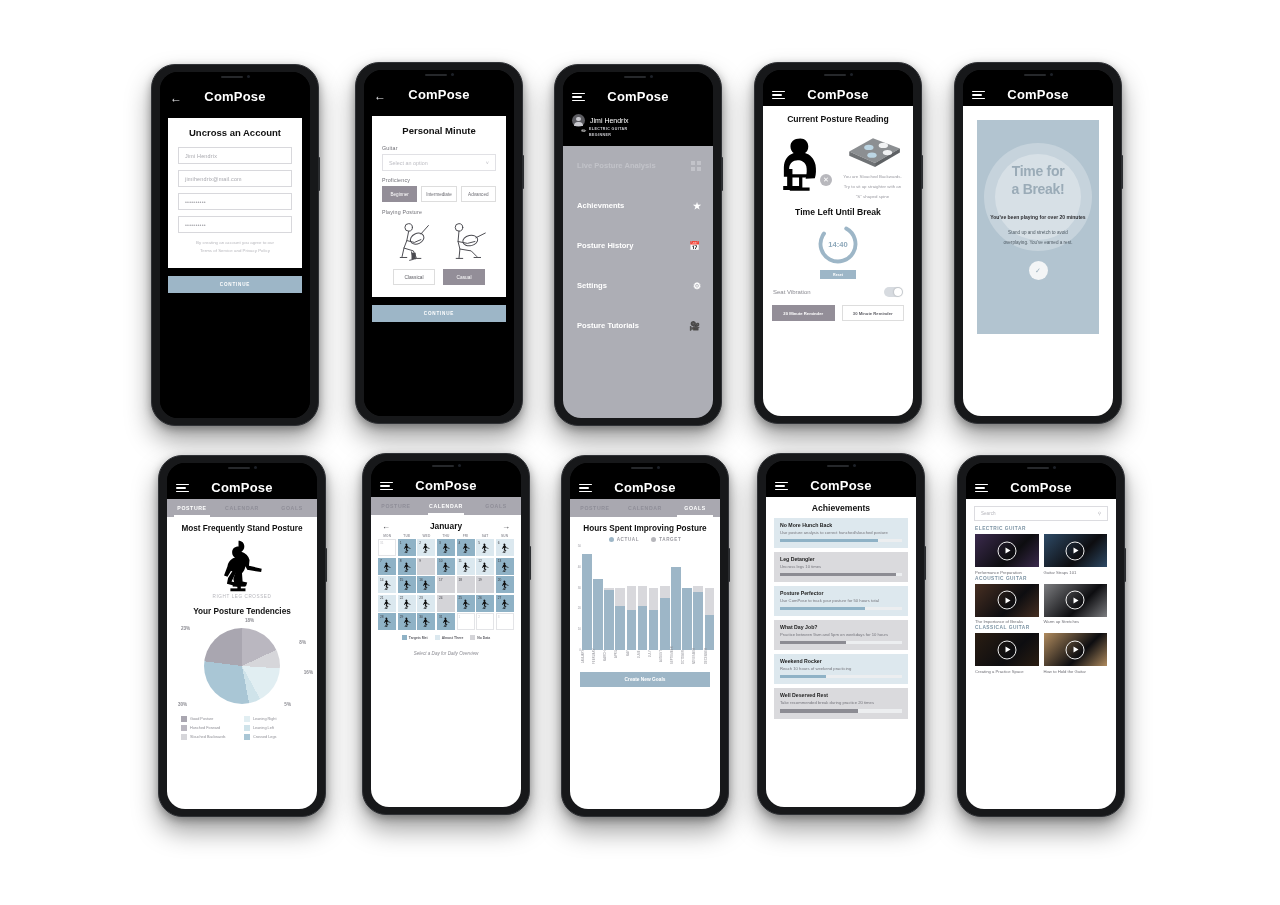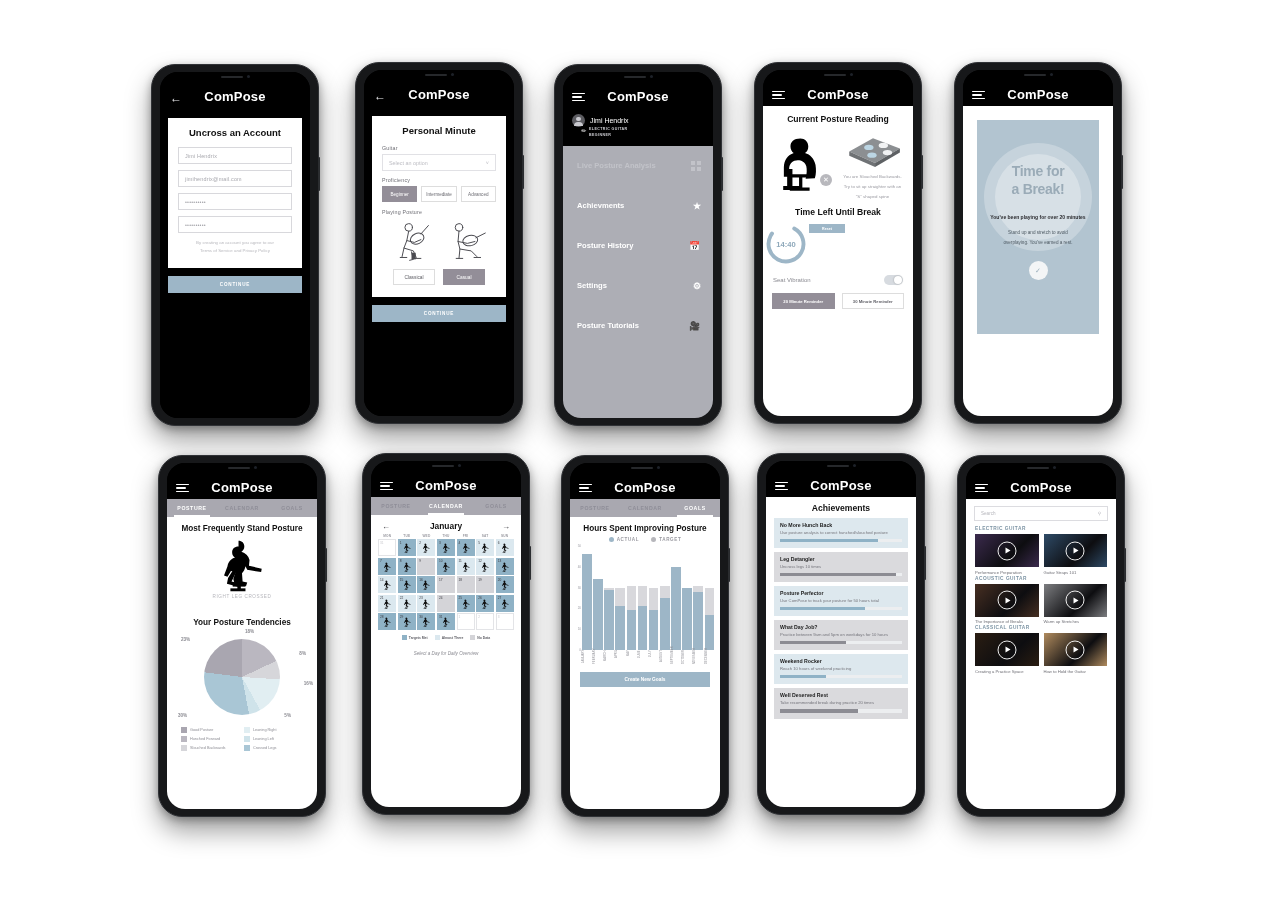--- a/index.html
+++ b/index.html
@@ -115,21 +115,21 @@
   }
   .ditem.act{ color:#c2c3c9; }
   .ditem .ic{ font-size:9px; }
   .grid4{display:grid;grid-template-columns:4px 4px;grid-template-rows:4px 4px;gap:2px;}
   .grid4 i{display:block;background:#c2c3c9;}
 
   
   .sect-h{ font-size:8.6px; font-weight:bold; text-align:center; color:#111; margin:8px 0 4px;}
   .reading{ display:flex; padding:0 7px; align-items:flex-start; gap:3px;}
   .readtxt{ font-size:4.4px; color:#9a9aa1; text-align:center; line-height:2.3; margin-top:20px;}
-  .timerwrap{ display:flex; flex-direction:row; align-items:flex-start; margin-top:2px;}
+  .timerwrap{ display:flex; flex-direction:column; align-items:center; margin-top:2px;}
   .ring{ position:relative; width:46px; height:46px;}
   .ring .val{
     position:absolute; inset:0; display:flex;align-items:center;justify-content:center;
     font-size:7.6px; color:#8fa9bb; font-weight:bold;
   }
   .resetbtn{
     margin-top:3px; width:36px;height:9px;background:#9db6c7;color:#fff;
     display:flex;align-items:center;justify-content:center;font-size:3.6px;font-weight:bold;
   }
   .vibrow{ display:flex; align-items:center; justify-content:space-between; padding:8px 10px 0;}
@@ -531,21 +531,21 @@
         <div class="silh">
           <svg viewBox="0 0 100 100">
             <path fill="#000" d="M44 10c6 0 10 4 10 10 0 4-2 7-5 9 7 2 12 7 14 14l-1 10 22 5-1 6-24-4-3-6c-1 5-3 9-6 12l1 14 8 2-2 6-20-4-2-8 4-12-8-2-6 10-6-2 6-16c1-7 6-13 13-15-3-2-5-5-5-9 0-6 4-10 11-10z"></path>
             <path fill="#000" d="M36 58l6 2-10 20 16 4-2 6-22-6 2-10z"></path>
             <path fill="#000" d="M34 84h22v5H34z"></path>
             <path fill="#000" d="M42 88h6v6h-6z"></path>
             <path fill="#000" d="M30 92h26v5H30z"></path>
           </svg>
         </div>
         <div class="caption">RIGHT LEG CROSSED</div>
-        <div class="h3" style="margin-top:19px;">Your Posture Tendencies</div>
+        <div class="h3" style="margin-top:8px;">Your Posture Tendencies</div>
         <div class="pie-wrap">
           <div class="pie" style="background:conic-gradient(#bab7c0 0 18%, #d6d6da 18% 26%, #e1eef2 26% 42%, #cfe3ea 42% 47%, #a9c6d5 47% 77%, #a9a6b0 77% 100%);"></div>
           <span class="plab" style="left:52%;top:0;">18%</span>
           <span class="plab" style="right:11px;top:22px;">8%</span>
           <span class="plab" style="right:4px;top:52px;">16%</span>
           <span class="plab" style="right:26px;top:84px;">5%</span>
           <span class="plab" style="left:11px;top:84px;">30%</span>
           <span class="plab" style="left:14px;top:8px;">23%</span>
         </div>
         <div class="legend">

